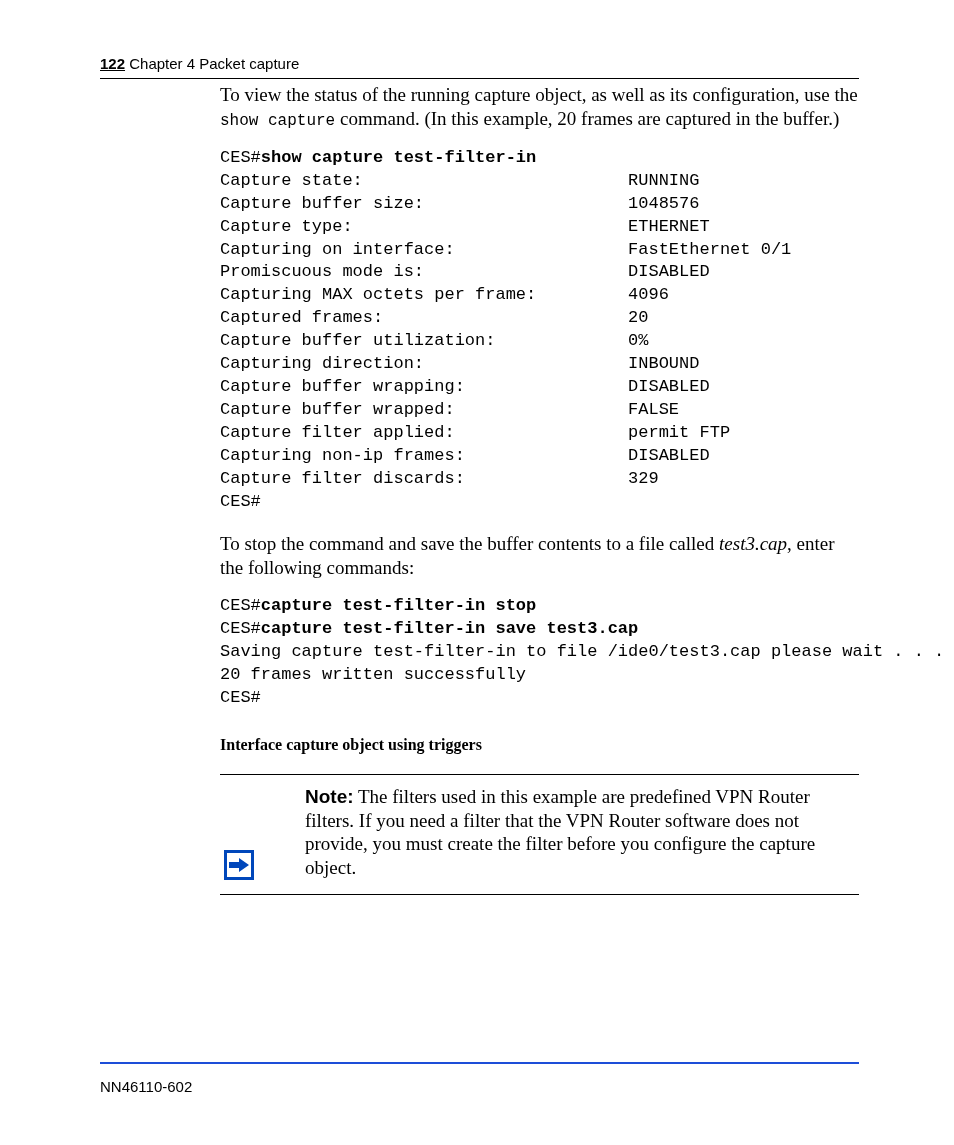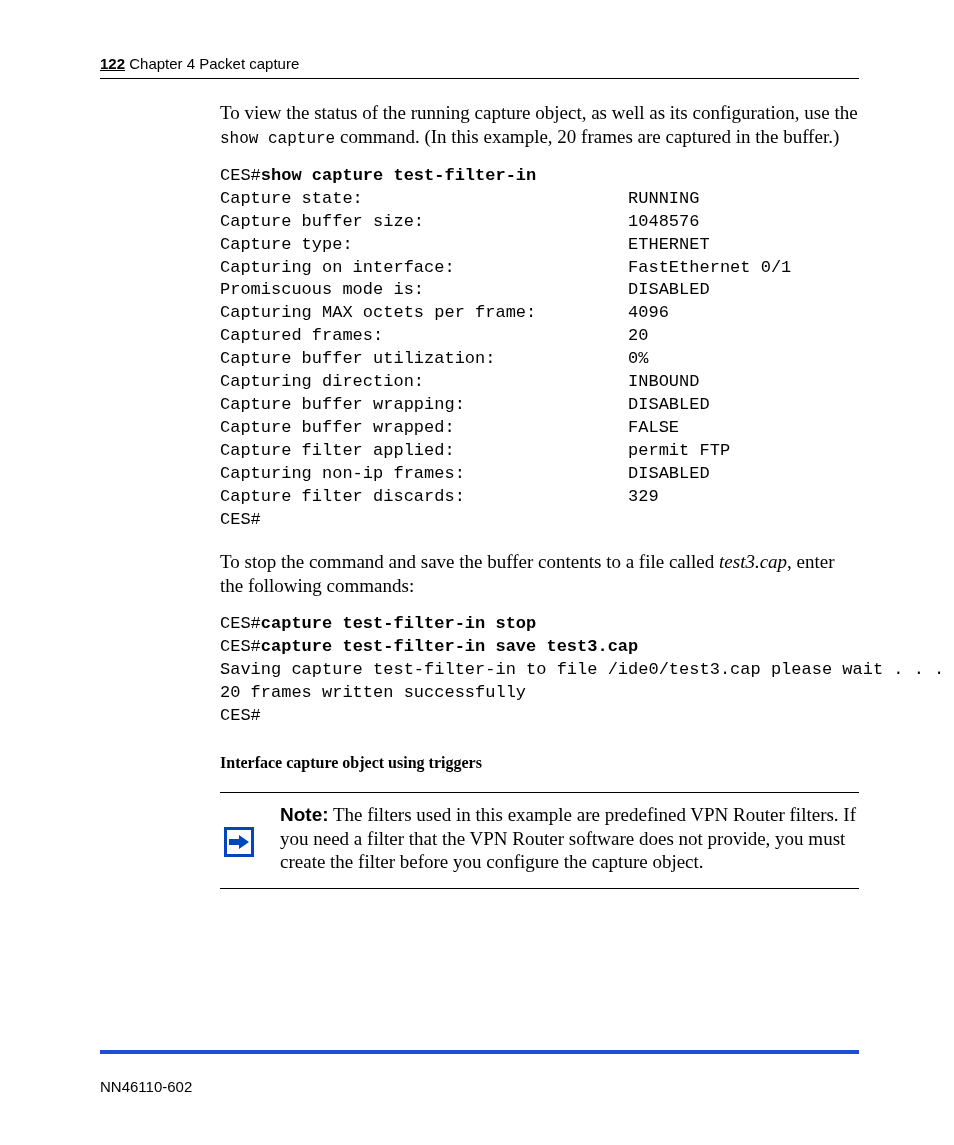--- a/index.html
+++ b/index.html
@@ -21,21 +21,21 @@
     font-size: 15px;
     padding-bottom: 6px;
     border-bottom: 1px solid #000;
   }
   .header-line .pg {
     font-weight: bold;
     text-decoration: underline;
   }
   .content {
     margin-left: 120px;
-    margin-top: 22px;
+    margin-top: 4px;
   }
   .body-text {
     font-size: 19px;
     line-height: 1.25;
     margin: 0 0 16px 0;
   }
   .mono {
     font-family: "Courier New", Courier, monospace;
     font-size: 17px;
     line-height: 1.35;
@@ -55,21 +55,22 @@
     margin: 26px 0 20px 0;
   }
   .note-box {
     border-top: 1px solid #000;
     border-bottom: 1px solid #000;
     padding: 10px 0 14px 0;
     margin-top: 14px;
   }
   .note-row {
     display: flex;
-    align-items: center;
+    align-items: flex-end;
+    gap: 25px;
   }
   .note-icon {
     width: 30px;
     height: 30px;
     border: 3px solid #0047bb;
     box-sizing: border-box;
     margin: 6px 26px 0 4px;
     display: flex;
     align-items: center;
     justify-content: center;
@@ -82,23 +83,23 @@
   .note-text .label {
     font-family: Arial, Helvetica, sans-serif;
     font-weight: bold;
   }
   .footer {
     position: absolute;
     left: 100px;
     bottom: 50px;
     font-family: Arial, Helvetica, sans-serif;
     font-size: 15px;
-    border-top: 4px solid #1d4ed8;
+    border-top: 2px solid #1d4ed8;
     width: 759px;
-    padding-top: 24px;
+    padding-top: 14px;
   }
 </style>
 </head>
 <body>
 
 <div class="page">
 
   <div class="header-line">
     <span class="pg">122</span>
     <span> </span><span>Chapter 4  Packet capture</span>

